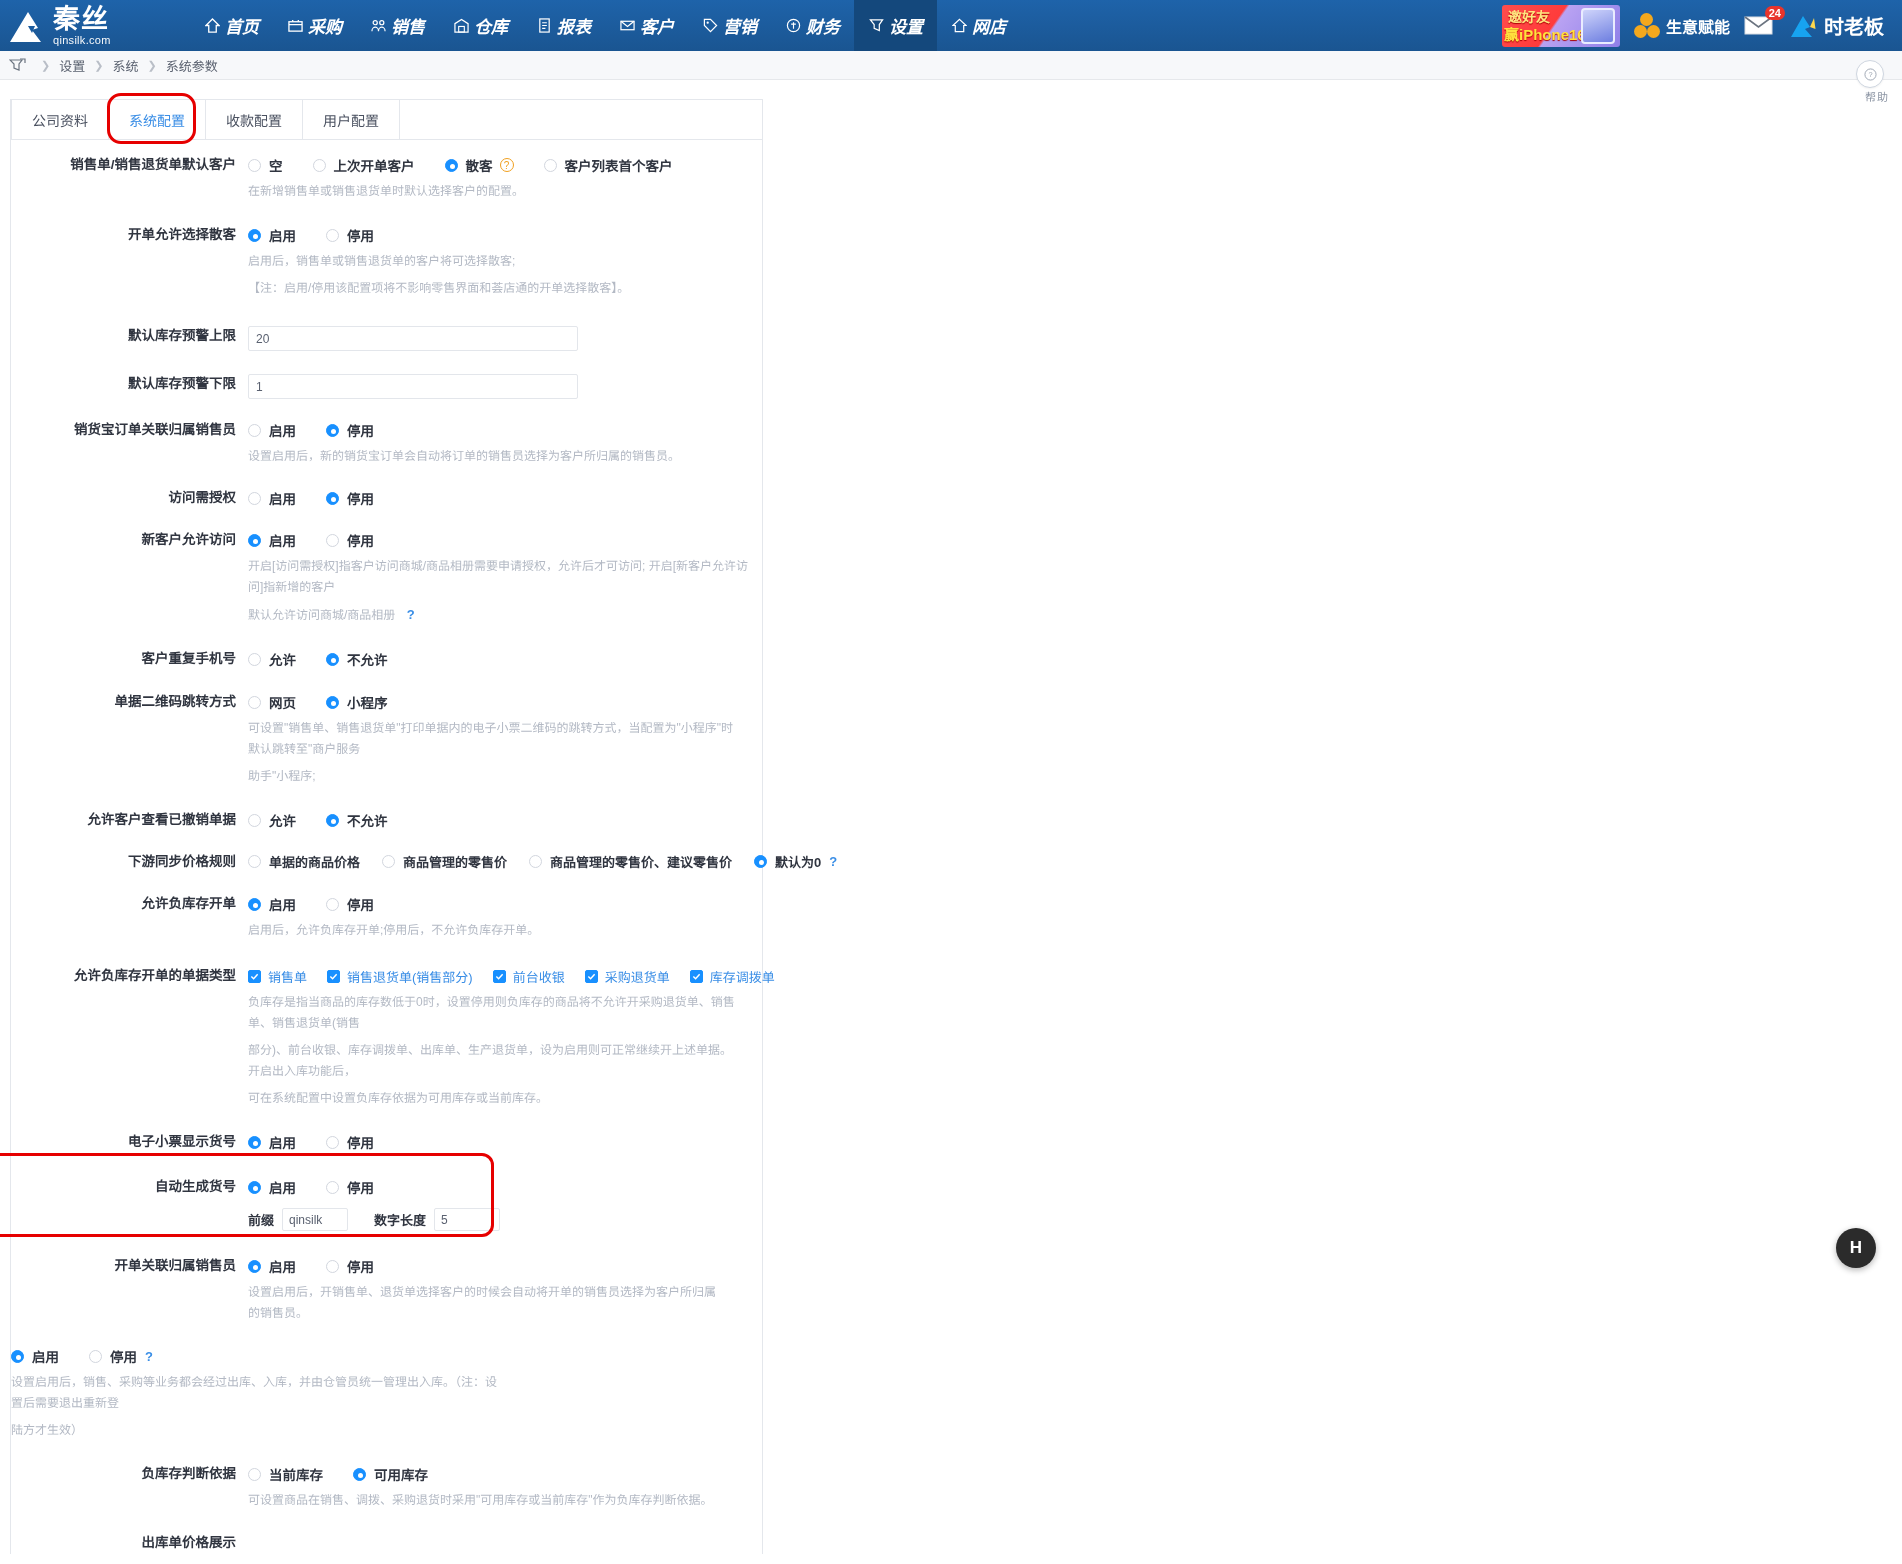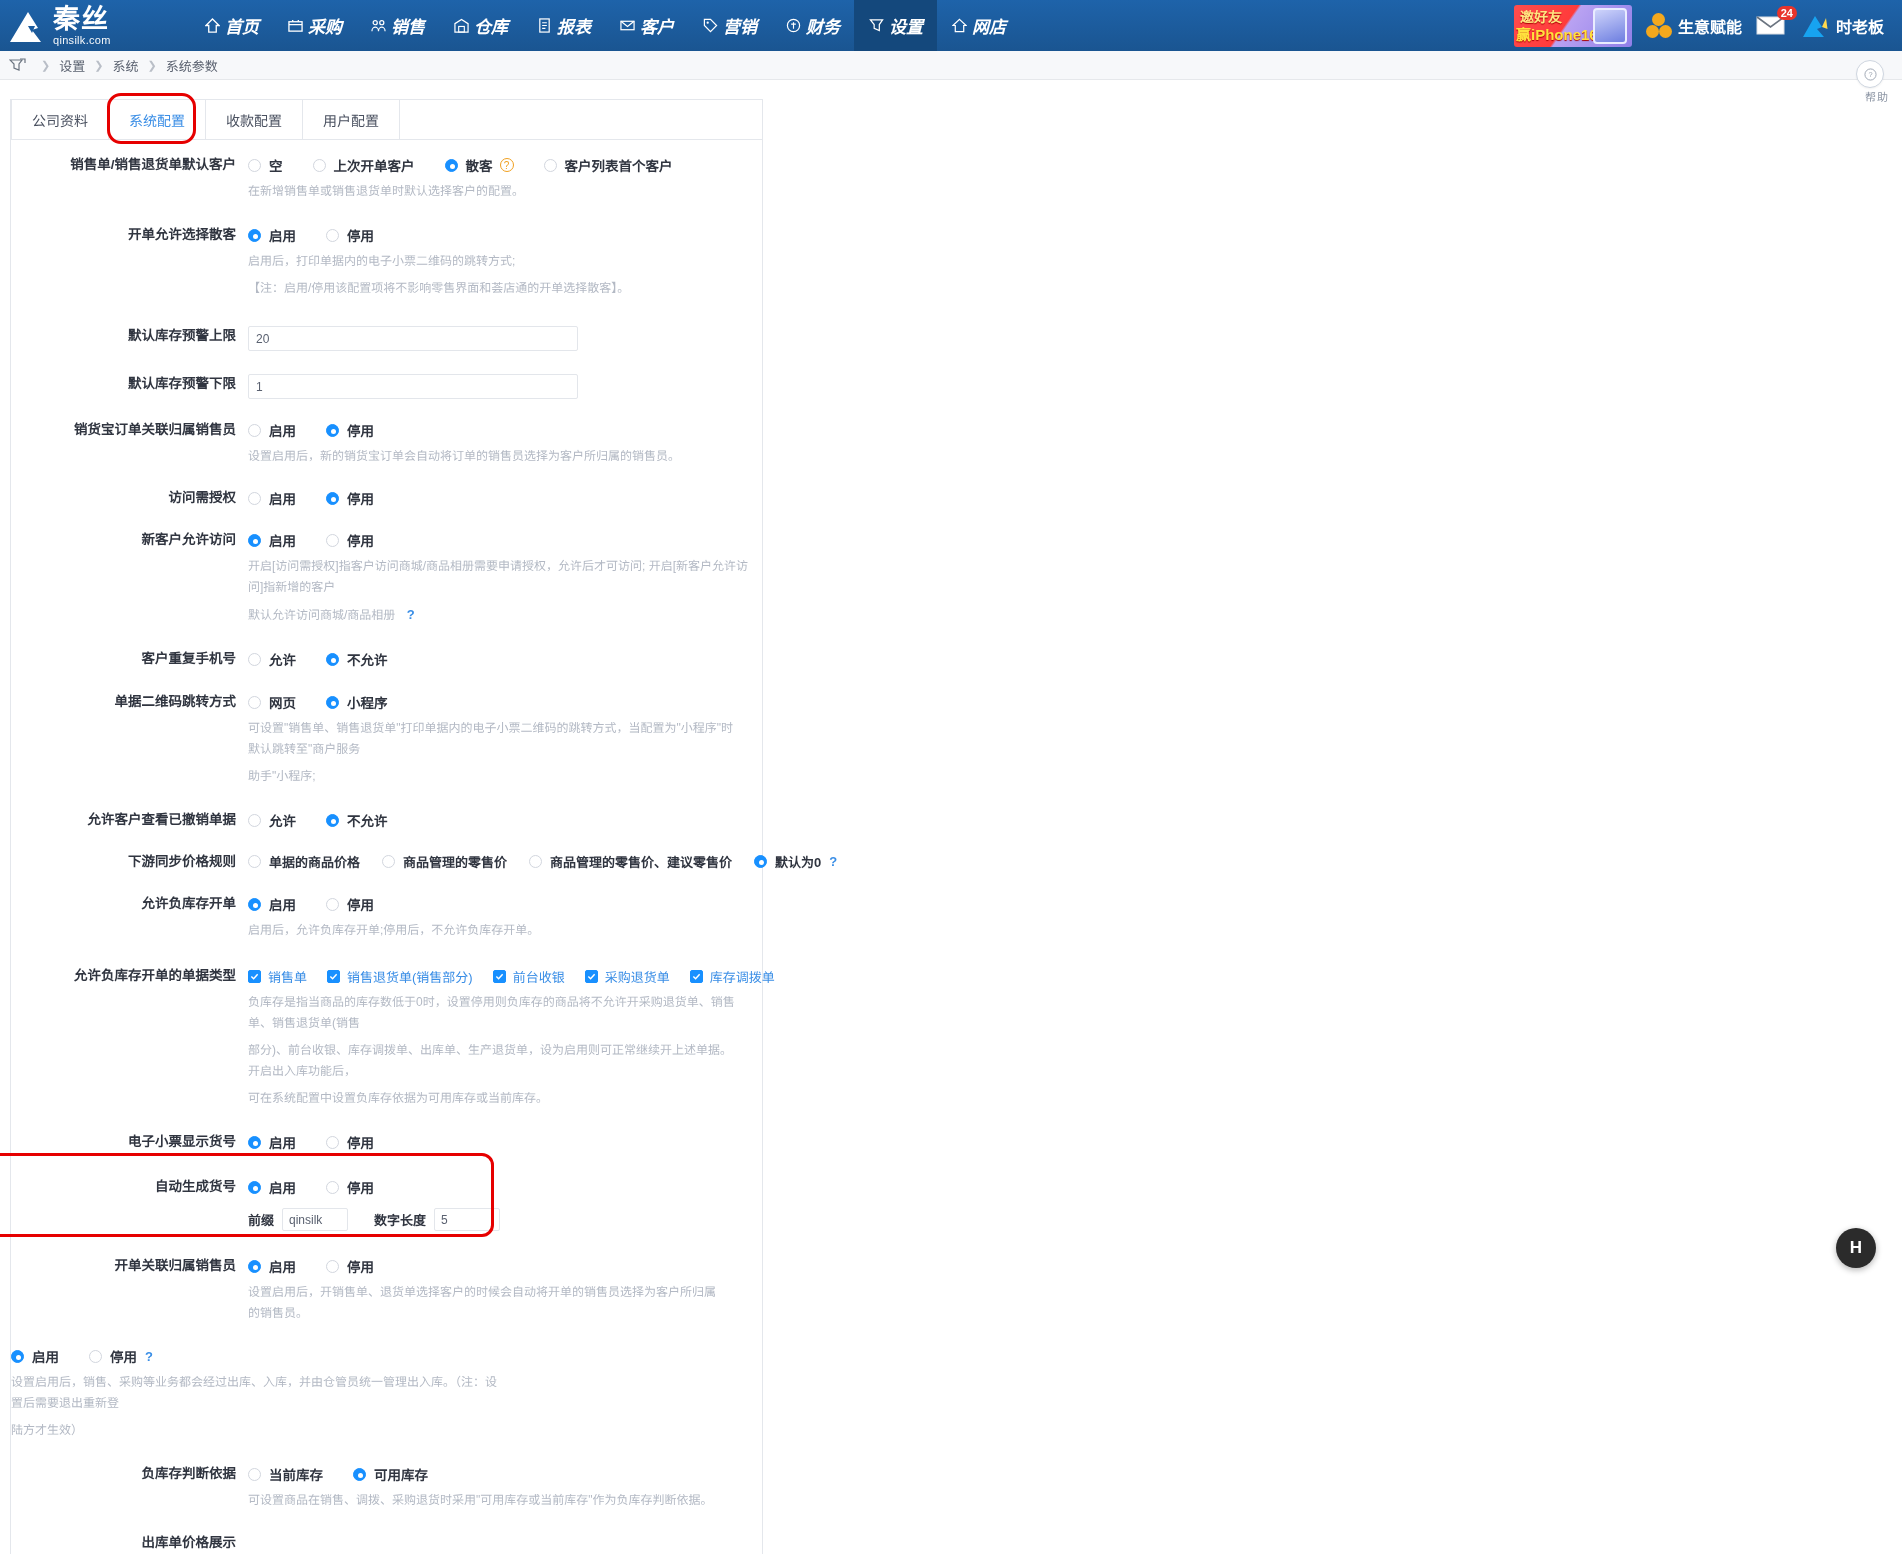--- a/index.html
+++ b/index.html
@@ -50,21 +50,21 @@
   .biz-ic i{position:absolute;width:13px;height:13px;border-radius:50%;background:#f4a81d;}
   .biz-ic i:nth-child(1){left:6px;top:0;}
   .biz-ic i:nth-child(2){left:0;top:12px;}
   .biz-ic i:nth-child(3){left:13px;top:12px;}
 
   .mailwrap{position:relative;cursor:pointer;width:32px;height:26px;}
   .badge{
     position:absolute;right:-9px;top:-7px;background:#e8342b;color:#fff;border-radius:8px;
     font-size:11px;line-height:14px;padding:0 4px;min-width:17px;text-align:center;font-weight:bold;
   }
-  .user{display:flex;align-items:center;gap:7px;color:#fff;font-size:16px;font-weight:bold;cursor:pointer;}
+  .user{display:flex;align-items:center;gap:7px;color:#fff;font-size:20px;font-weight:bold;cursor:pointer;}
   .ava{width:27px;height:26px;position:relative;}
 
   
   .crumbbar{
     height:29px;background:#f7f8fa;border-bottom:1px solid #e6e8eb;
     display:flex;align-items:center;padding-left:9px;font-size:13px;color:#5b6270;
   }
   .crumbbar .home{width:17px;height:15px;margin-right:6px;}
   .crumb{cursor:pointer;color:#5b6270;}
   .crumb.last{color:#5b6270;}
@@ -388,21 +388,21 @@
         <div class="opts">
           <label class="opt">
             <span class="radio on"></span>
             <span class="t">启用</span>
           </label>
           <label class="opt">
             <span class="radio"></span>
             <span class="t">停用</span>
           </label>
         </div>
-        <div class="desc">启用后，打印单据内的电子小票二维码的跳转方式;</div>
+        <div class="desc">启用后，销售单或销售退货单的客户将可选择散客;</div>
         <div class="desc">【注：启用/停用该配置项将不影响零售界面和荟店通的开单选择散客】。</div>
       </div>
     </div>
 
     <div class="row" style="margin-top:18px">
       <div class="lbl">默认库存预警上限</div>
       <div class="ctl">
         <input class="inp" value="20" style="">
       </div>
     </div>

